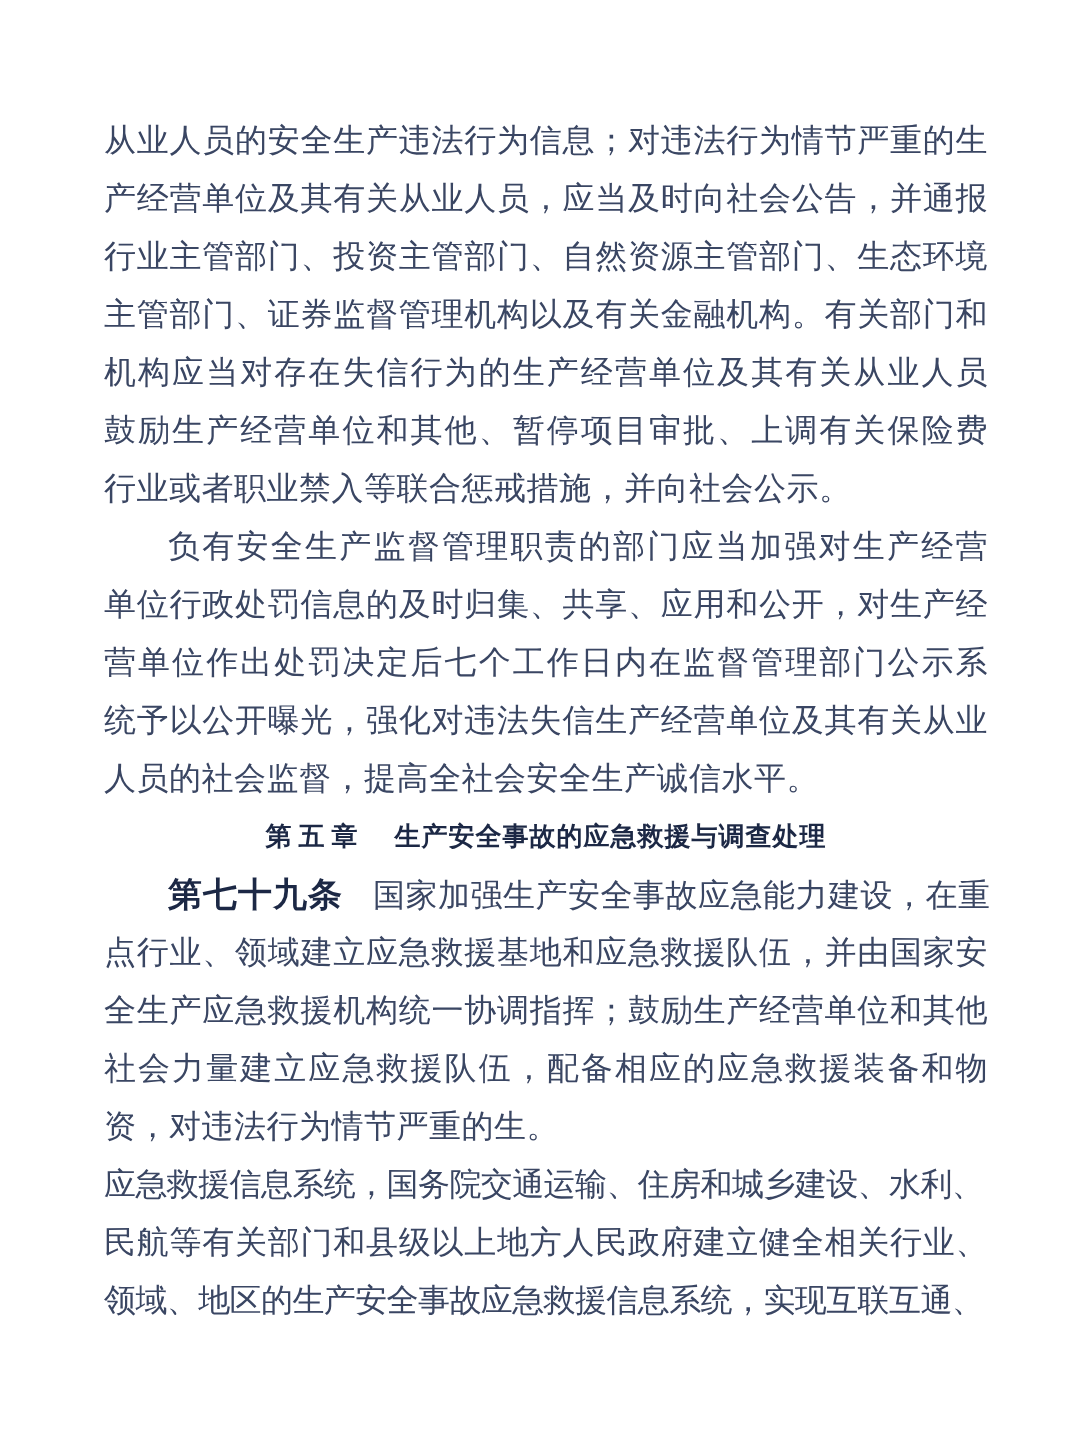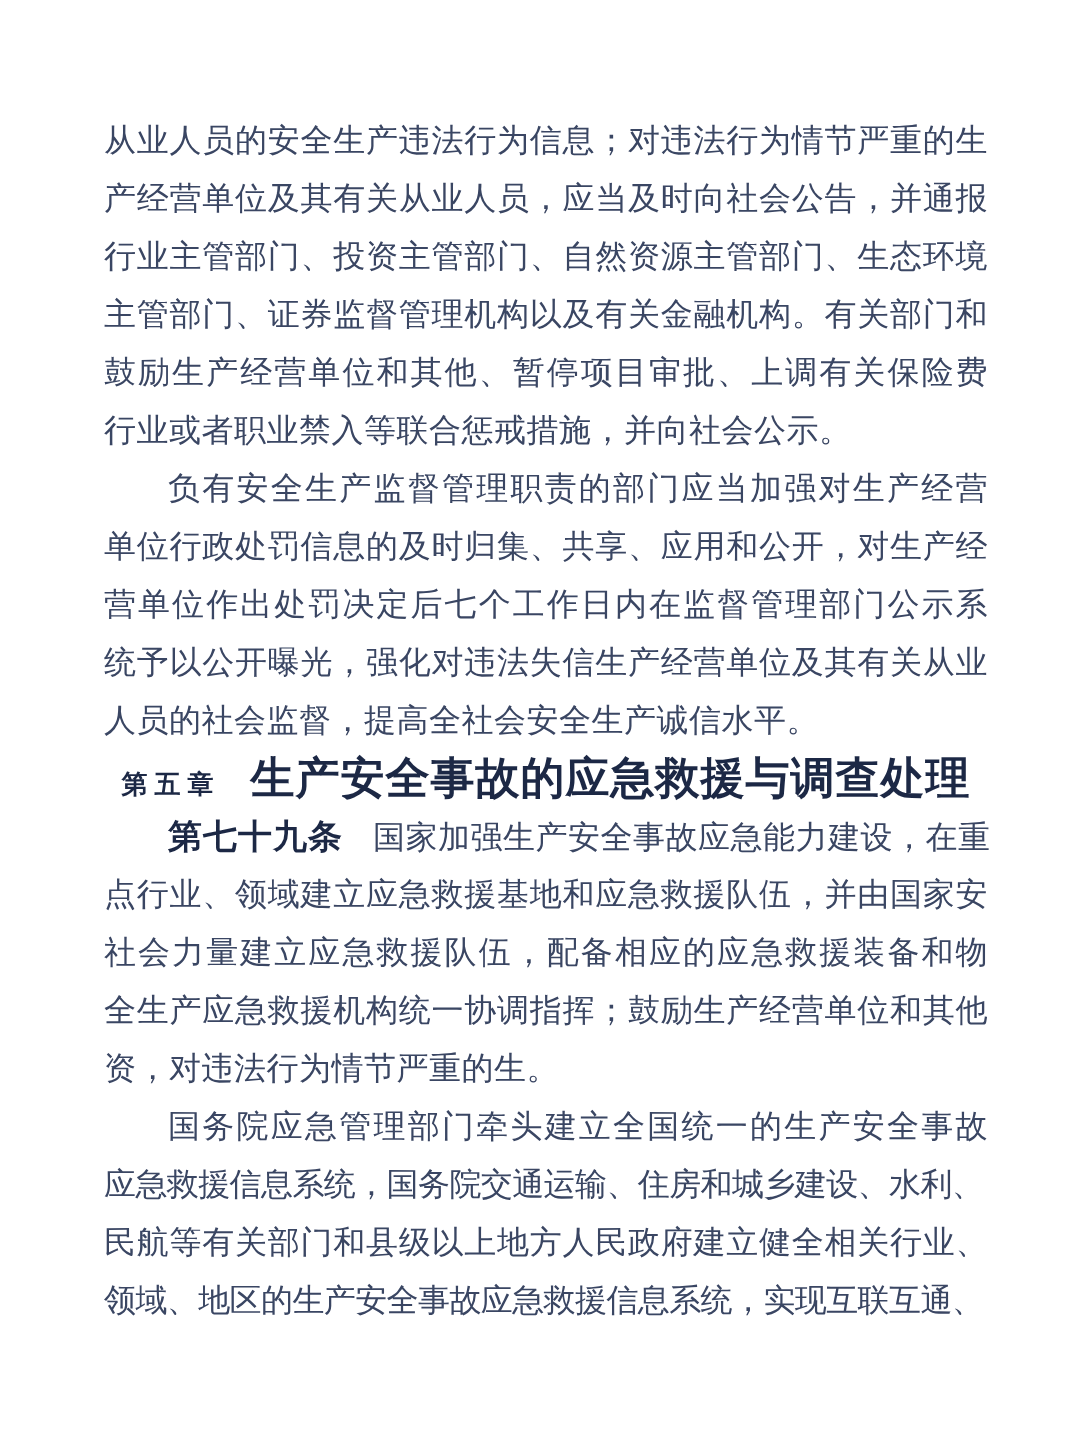--- a/index.html
+++ b/index.html
@@ -51,21 +51,21 @@
   .chapter-number {
     font-family: "Liberation Sans", "DejaVu Sans", sans-serif;
     font-weight: bold;
     font-size: 26px;
     letter-spacing: 7px;
     color: #1c2845;
   }
   .chapter-title {
     font-family: "Liberation Sans", "DejaVu Sans", sans-serif;
     font-weight: bold;
-    font-size: 44px;
+    font-size: 26px;
     letter-spacing: 1px;
     color: #1c2845;
   }
   .heading-gap {
     display: inline-block;
     width: 30px;
   }
   .article-label {
     font-family: "Liberation Sans", "DejaVu Sans", sans-serif;
     font-weight: bold;
@@ -81,40 +81,40 @@
 </head>
 <body>
 
 <div class="page">
   <div class="text-block">
 
     <div class="line fill">从业人员的安全生产违法行为信息；对违法行为情节严重的生</div>
     <div class="line fill">产经营单位及其有关从业人员，应当及时向社会公告，并通报</div>
     <div class="line fill">行业主管部门、投资主管部门、自然资源主管部门、生态环境</div>
     <div class="line fill">主管部门、证券监督管理机构以及有关金融机构。有关部门和</div>
+    <div class="line fill">机构应当对存在失信行为的生产经营单位及其有关从业人员</div>
     <div class="line fill">鼓励生产经营单位和其他、暂停项目审批、上调有关保险费率、</div>
     <div class="line">行业或者职业禁入等联合惩戒措施，并向社会公示。</div>
 
     <div class="line fill indent">负有安全生产监督管理职责的部门应当加强对生产经营</div>
     <div class="line fill">单位行政处罚信息的及时归集、共享、应用和公开，对生产经</div>
     <div class="line fill">营单位作出处罚决定后七个工作日内在监督管理部门公示系</div>
     <div class="line fill">统予以公开曝光，强化对违法失信生产经营单位及其有关从业</div>
     <div class="line">人员的社会监督，提高全社会安全生产诚信水平。</div>
 
     <div class="heading-line">
       <span class="chapter-number">第五章</span><span class="heading-gap"></span><span class="chapter-title">生产安全事故的应急救援与调查处理</span>
     </div>
 
     <div class="line indent">
       <span class="article-label">第七十九条</span><span class="label-gap"></span><span>国家加强生产安全事故应急能力建设，在重</span>
     </div>
     <div class="line fill">点行业、领域建立应急救援基地和应急救援队伍，并由国家安</div>
+    <div class="line fill">全生产应急救援机构统一协调指挥；鼓励生产经营单位和其他</div>
     <div class="line fill">社会力量建立应急救援队伍，配备相应的应急救援装备和物</div>
-    <div class="line fill">全生产应急救援机构统一协调指挥；鼓励生产经营单位和其他</div>
     <div class="line">资，对违法行为情节严重的生。</div>
 
-    <div class="line fill indent">国务院应急管理部门牵头建立全国统一的生产安全事故</div>
     <div class="line tight">应急救援信息系统，国务院交通运输、住房和城乡建设、水利、</div>
     <div class="line fill">民航等有关部门和县级以上地方人民政府建立健全相关行业、</div>
     <div class="line tight">领域、地区的生产安全事故应急救援信息系统，实现互联互通、</div>
 
   </div>
 </div>
 
 </body></html>

